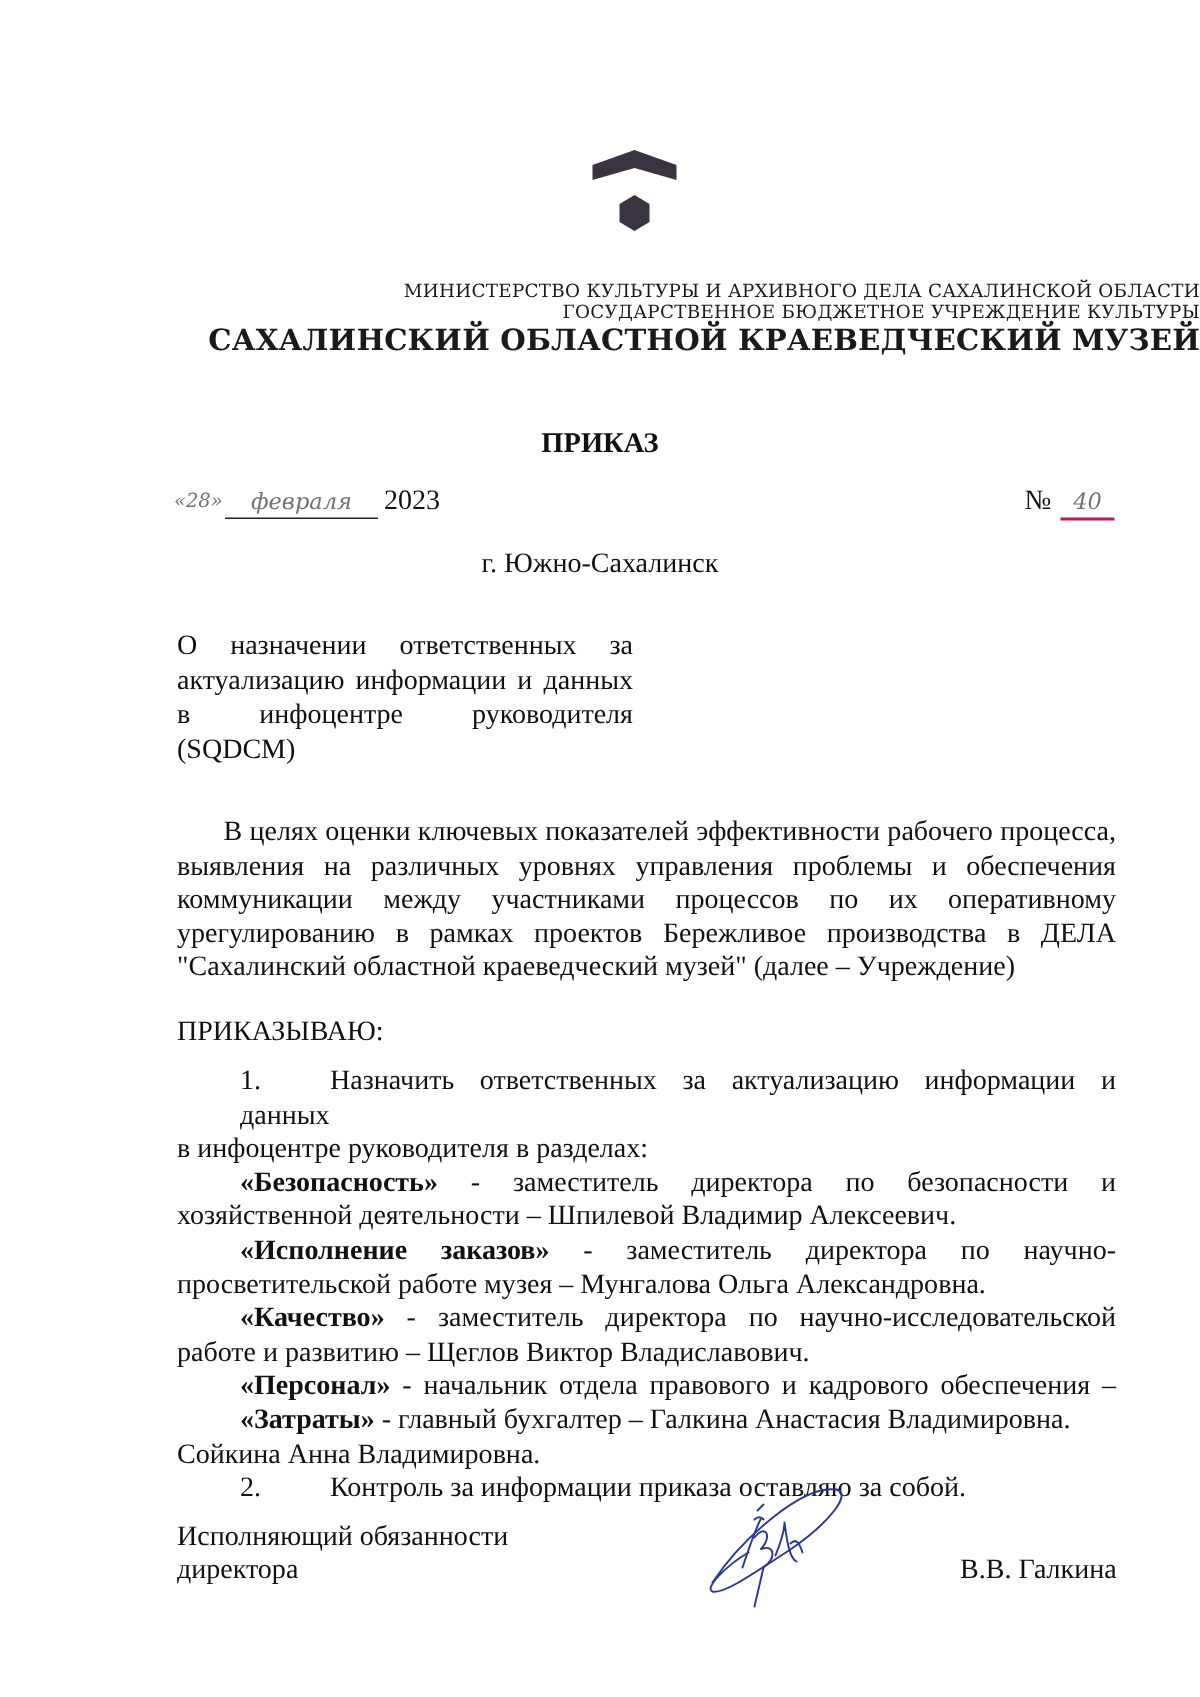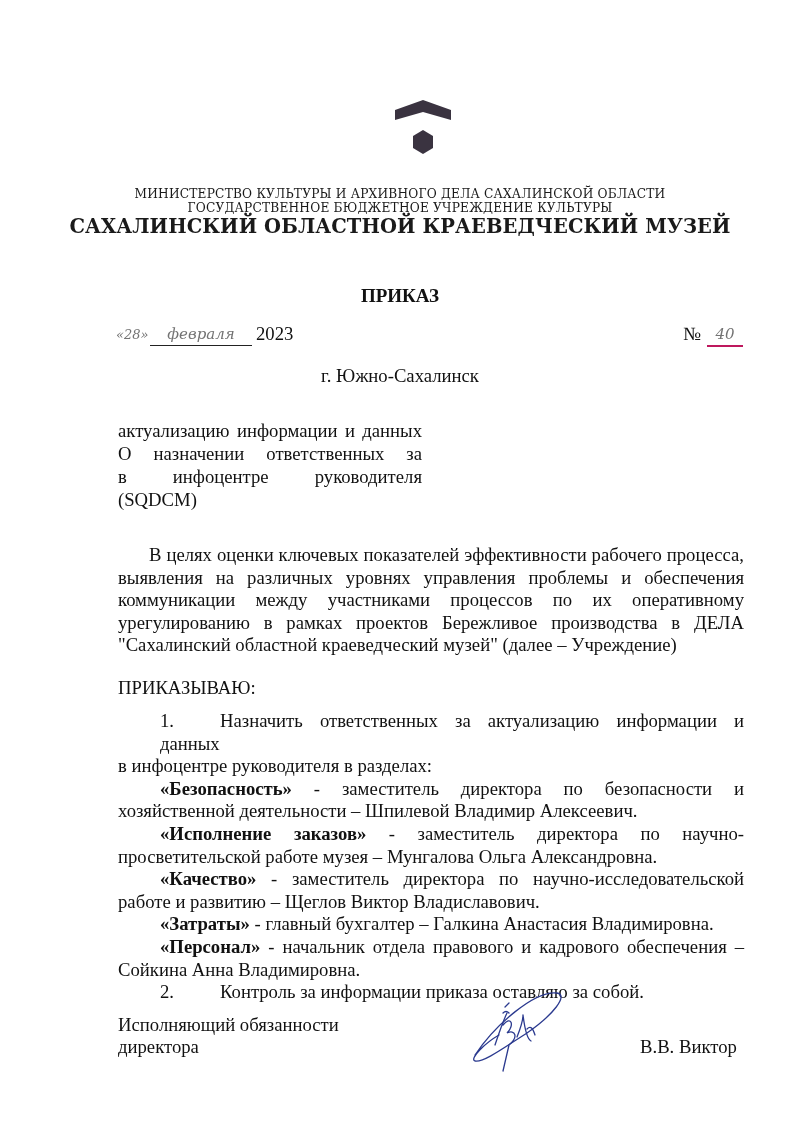--- a/index.html
+++ b/index.html
@@ -1,19 +1,19 @@
 <!DOCTYPE html>
 <html><head>
   <meta charset="utf-8">
   <style>
     html, body { margin: 0; padding: 0; background: #ffffff; }
     body { width: 800px; height: 1131px; position: relative; overflow: hidden; color: #111; }
     .page { position: absolute; left: 0; top: 0; width: 800px; height: 1131px; background: #fff; }
     .logo { position: absolute; left: 393px; top: 100px; width: 60px; height: 70px; }
-    .hdr { position: absolute; left: 0; width: 800px; text-align: center; font-family: "DejaVu Serif", serif; color: #1a1a1a; }
+    .hdr { position: absolute; left: 0; width: 800px; text-align: right; font-family: "DejaVu Serif", serif; color: #1a1a1a; }
     .hdr1 { top: 187px; font-size: 12.2px; letter-spacing: 0.2px; }
     .hdr2 { top: 201px; font-size: 12.2px; letter-spacing: 0.2px; }
     .hdr3 { top: 215px; font-size: 19.5px; font-weight: bold; letter-spacing: 0.1px; }
     .tnr { font-family: "Liberation Serif", serif; font-size: 18.7px; color: #111; }
     .title { position: absolute; left: 0; width: 800px; top: 285px; text-align: center; font-weight: bold; font-size: 19px; }
     .date-row { position: absolute; left: 116px; top: 323px; height: 30px; }
     .hand { font-family: "DejaVu Serif", serif; font-style: italic; color: #737373; }
     .date-day { font-size: 13px; position: absolute; left: 0; top: 4px; }
     .date-month { position: absolute; left: 34px; top: 2px; width: 102px; border-bottom: 1px solid #222; height: 20px; text-align: center; font-size: 15px; }
     .date-year { position: absolute; left: 140px; top: 0; }
@@ -57,22 +57,22 @@
   </div>
 
   <div class="num-row tnr">
     <span class="num-sign">№</span>
     <span class="num-val hand">40</span>
   </div>
 
   <div class="city tnr">г. Южно-Сахалинск</div>
 
   <div class="subject tnr">
+    <span class="j">О назначении ответственных за</span>
     <span class="j">актуализацию информации и данных</span>
-    <span class="j">О назначении ответственных за</span>
     <span class="j">в инфоцентре руководителя</span>
     <span style="display:block">(SQDCM)</span>
   </div>
 
   <div class="body-p tnr" style="top:544px;">
     <span class="line" style="padding-left:31px">В целях оценки ключевых показателей эффективности рабочего процесса,</span>
     <span class="line">выявления на различных уровнях управления проблемы и обеспечения</span>
     <span class="line">коммуникации между участниками процессов по их оперативному</span>
     <span class="line">урегулированию в рамках проектов Бережливое производства в ДЕЛА</span>
     <span class="line last">"Сахалинский областной краеведческий музей" (далее – Учреждение)</span>
@@ -86,35 +86,35 @@
 
     <span class="line" style="padding-left:42px"><span class="b">«Безопасность»</span><span> - заместитель директора по безопасности и</span></span>
     <span class="line last">хозяйственной деятельности – Шпилевой Владимир Алексеевич.</span>
 
     <span class="line" style="padding-left:42px"><span class="b">«Исполнение заказов»</span><span> - заместитель директора по научно-</span></span>
     <span class="line last">просветительской работе музея – Мунгалова Ольга Александровна.</span>
 
     <span class="line" style="padding-left:42px"><span class="b">«Качество»</span><span> - заместитель директора по научно-исследовательской</span></span>
     <span class="line last">работе и развитию – Щеглов Виктор Владиславович.</span>
 
+    <span class="line" style="padding-left:42px"><span class="b">«Персонал»</span><span> - начальник отдела правового и кадрового обеспечения –</span></span>
+
     <span class="line last" style="padding-left:42px"><span class="b">«Затраты»</span><span> - главный бухгалтер – Галкина Анастасия Владимировна.</span></span>
-
-    <span class="line" style="padding-left:42px"><span class="b">«Персонал»</span><span> - начальник отдела правового и кадрового обеспечения –</span></span>
     <span class="line last">Сойкина Анна Владимировна.</span>
 
     <span class="line last" style="padding-left:42px"><span class="num-lbl">2.</span><span>Контроль за информации приказа оставляю за собой.</span></span>
   </div>
 
   <div class="sig-pos tnr">
     <div>Исполняющий обязанности</div>
     <div>директора</div>
   </div>
 
   <svg class="signature" viewBox="0 0 110 90" fill="none" stroke="#2b3a8f" stroke-width="1.3" stroke-linecap="round">
     <path d="M10 70 C 30 40, 70 5, 92 8 C 104 10, 88 30, 62 48 C 40 62, 18 78, 10 76 C 4 74, 20 58, 34 50"></path>
     <path d="M30 60 C 34 48, 38 36, 42 28 M38 40 C 46 30, 50 40, 42 48 C 50 44, 54 52, 44 60 M44 60 L 38 86"></path>
     <path d="M52 52 C 56 42, 58 34, 58 30 M58 30 C 60 46, 62 54, 66 56 M62 44 C 66 40, 68 44, 70 50"></path>
     <path d="M40 22 L 44 18 M38 28 C 40 26, 42 26, 44 28"></path>
   </svg>
 
-  <div class="sig-name tnr">В.В. Виктор</div>
+  <div class="sig-name tnr">В.В. Галкина</div>
 
 </div>
 
 </body></html>

